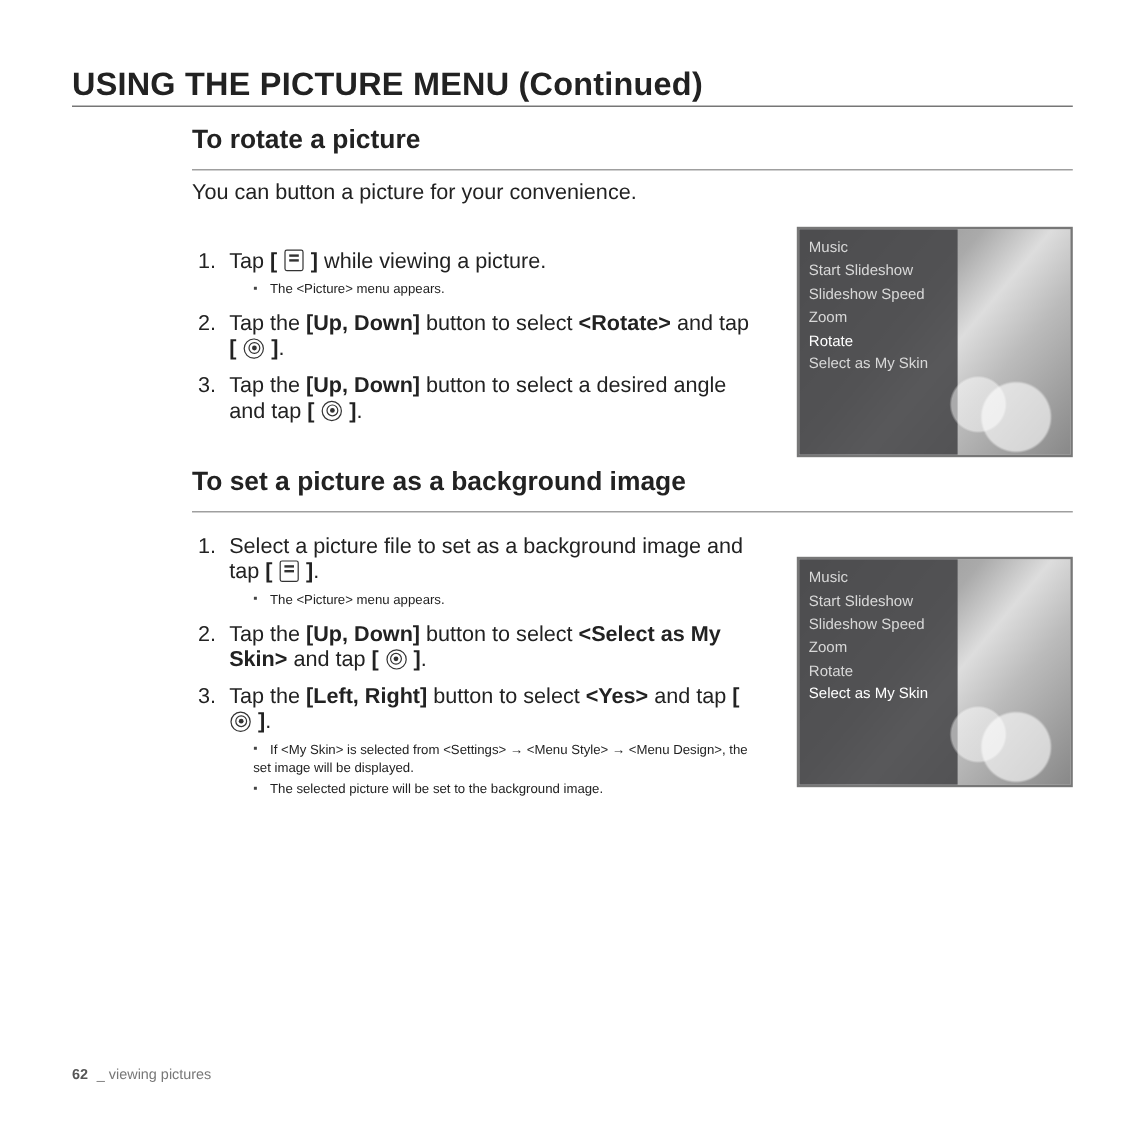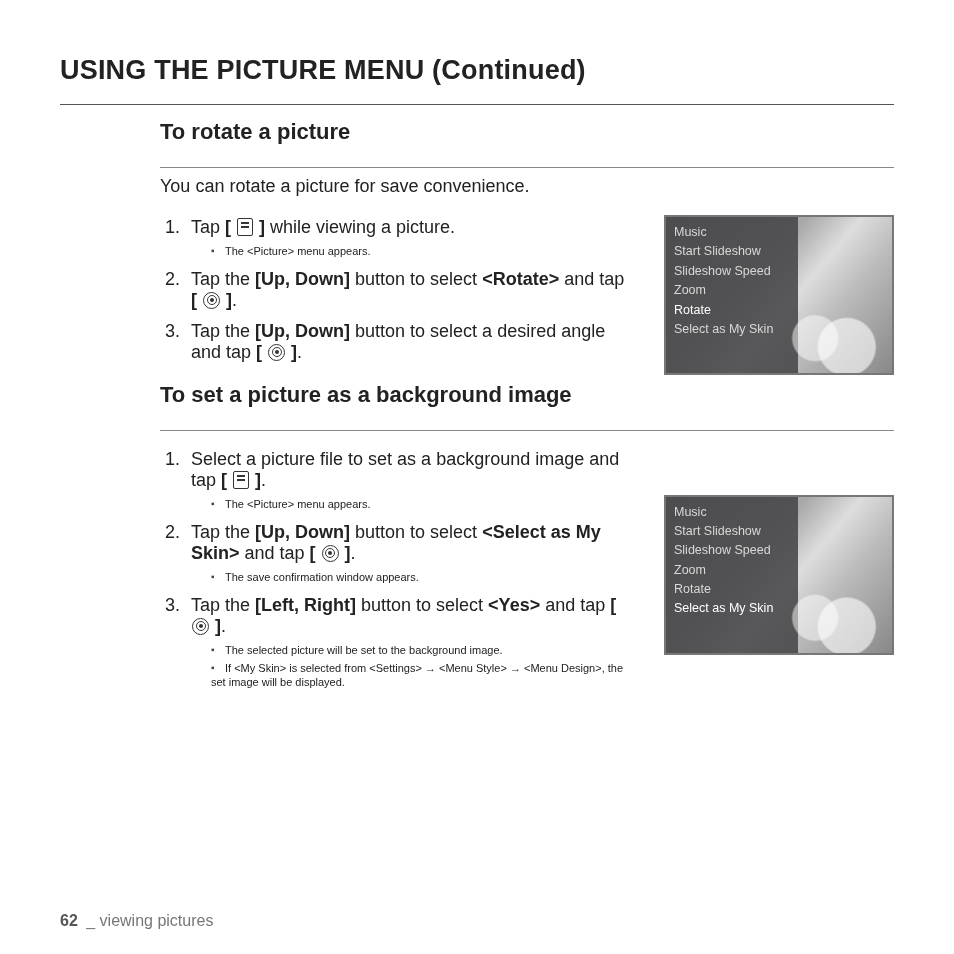--- a/index.html
+++ b/index.html
@@ -9,42 +9,42 @@
     color:#222;
     box-sizing:border-box;
     padding:55px 60px 0 60px;
     position:relative;
   }
   .title{
     font-size:27px;
     font-weight:bold;
     letter-spacing:0.2px;
     border-bottom:1.5px solid #555;
-    padding-bottom:18px;
+    padding-bottom:2px;
     margin-bottom:14px;
   }
   .content{margin-left:100px;}
   .sub{
     font-size:22px;
     font-weight:bold;
     border-bottom:1.2px solid #888;
-    padding-bottom:22px;
+    padding-bottom:12px;
     margin:6px 0 8px 0;
   }
   .intro{font-size:18px;margin:8px 0 12px 0;}
   ol.steps{font-size:18px;margin:0;padding-left:25px;}
   ol.steps>li{margin:4px 0 10px 0;padding-left:6px;}
   ol.steps b{font-weight:bold;}
   ul.sub-list{list-style:none;padding-left:20px;margin:6px 0 0 0;}
   ul.sub-list li{font-size:11px;margin:3px 0;line-height:1.35;}
   ul.sub-list li::before{content:"▪";font-size:10px;color:#444;display:inline-block;width:14px;vertical-align:1px;}
   .row{display:flex;align-items:center;gap:36px;margin-top:14px;}
   .text-col{flex:1;}
   .shot{
-    width:230px;height:160px;
+    width:230px;height:192px;
     border:2px solid #777;
     background:linear-gradient(130deg,#808080 0%,#aaa 40%,#ddd 55%,#bbb 70%,#888 100%);
     position:relative;
     box-sizing:border-box;
     margin-top:4px;
     overflow:hidden;
     flex-shrink:0;
   }
   .shot::after{
     content:"";position:absolute;right:0;bottom:0;width:100%;height:56%;
@@ -76,34 +76,34 @@
   }
   .icon-ring::before{
     content:"";position:absolute;left:2.5px;top:2.5px;right:2.5px;bottom:2.5px;
     border:1.5px solid #333;border-radius:50%;
   }
   .icon-ring::after{
     content:"";position:absolute;left:5.5px;top:5.5px;right:5.5px;bottom:5.5px;
     background:#333;border-radius:50%;
   }
   .page-footer{
-    position:absolute;left:60px;bottom:24px;
-    font-size:16px;color:#777;
+    position:absolute;left:60px;bottom:52px;
+    font-size:12px;color:#777;
   }
   .page-footer b{color:#555;font-weight:bold;margin-right:4px;}
 </style>
 </head>
 <body>
 
 <div class="title">USING THE PICTURE MENU (Continued)</div>
 
 <div class="content">
 
   <div class="sub">To rotate a picture</div>
-  <div class="intro">You can rotate a picture for save convenience.</div>
+  <div class="intro">You can button a picture for your convenience.</div>
 
   <div class="row">
     <div class="text-col">
       <ol class="steps">
         <li>
           <span>Tap </span><b>[ </b><span class="icon-box"></span><b> ]</b><span> while viewing a picture.</span>
           <ul class="sub-list">
               <li>The &lt;Picture&gt; menu appears.</li>
             </ul>
         </li>
@@ -133,29 +133,26 @@
     <div class="text-col">
       <ol class="steps">
         <li>
           <span>Select a picture file to set as a background image and tap </span><b>[ </b><span class="icon-box"></span><b> ]</b><span>.</span>
           <ul class="sub-list">
               <li>The &lt;Picture&gt; menu appears.</li>
             </ul>
         </li>
         <li>
           <span>Tap the </span><b>[Up, Down]</b><span> button to select </span><b>&lt;Select as My Skin&gt;</b><span> and tap </span><b>[ </b><span class="icon-ring"></span><b> ]</b><span>.</span>
-          <ul class="sub-list">
-              <li>The save confirmation window appears.</li>
-            </ul>
         </li>
         <li>
           <span>Tap the </span><b>[Left, Right]</b><span> button to select </span><b>&lt;Yes&gt;</b><span> and tap </span><b>[ </b><span class="icon-ring"></span><b> ]</b><span>.</span>
           <ul class="sub-list">
+            <li>If &lt;My Skin&gt; is selected from &lt;Settings&gt; → &lt;Menu Style&gt; → &lt;Menu Design&gt;, the set image will be displayed.</li>
             <li>The selected picture will be set to the background image.</li>
-            <li>If &lt;My Skin&gt; is selected from &lt;Settings&gt; → &lt;Menu Style&gt; → &lt;Menu Design&gt;, the set image will be displayed.</li>
           </ul>
         </li>
       </ol>
     </div>
     <div class="shot">
       <div class="overlay">
         <span class="mi">Music</span>
         <span class="mi">Start Slideshow</span>
         <span class="mi">Slideshow Speed</span>
         <span class="mi">Zoom</span>

